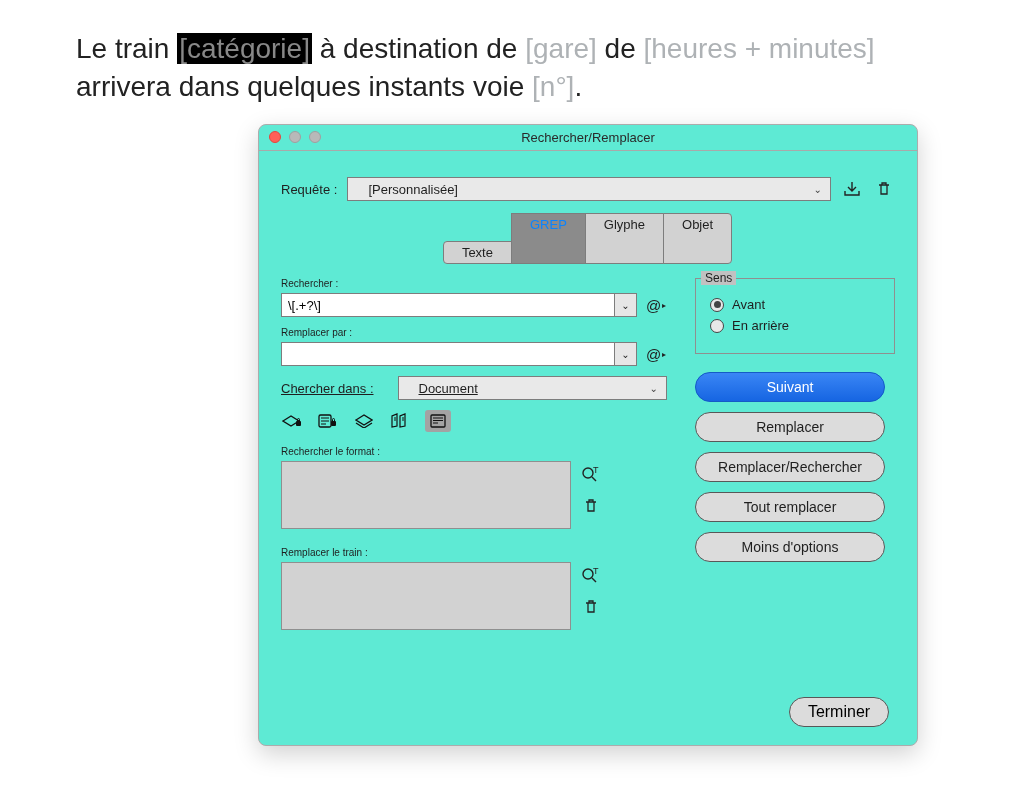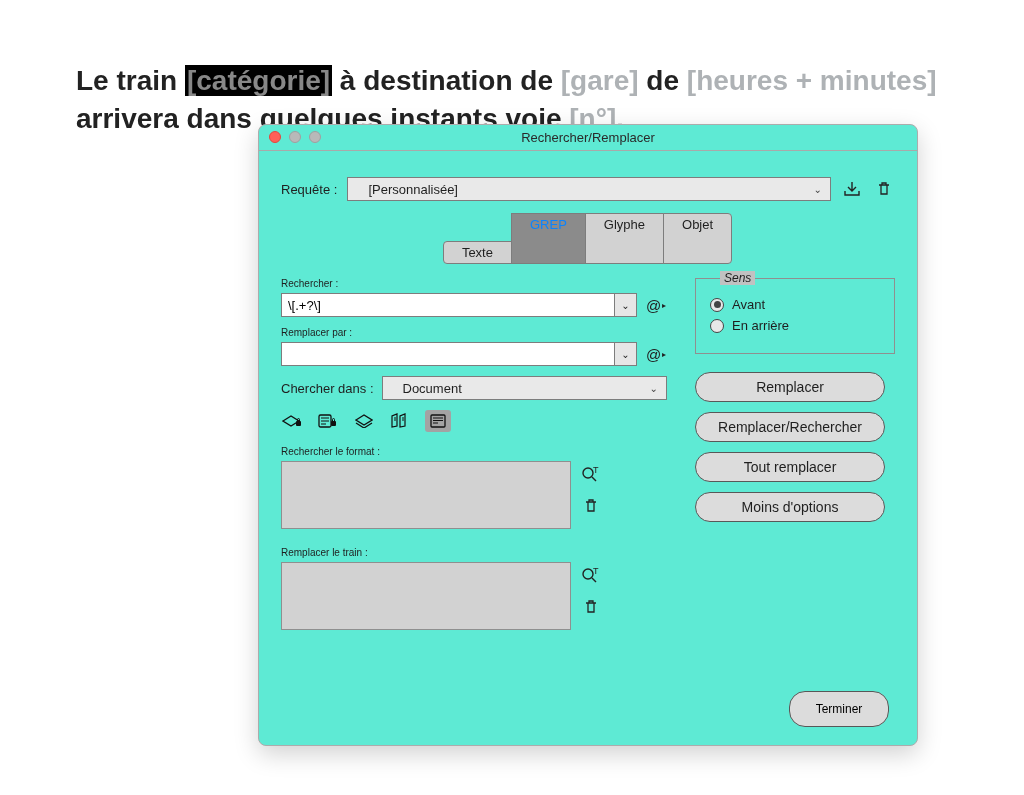--- a/index.html
+++ b/index.html
@@ -5,23 +5,22 @@
   * { box-sizing: border-box; margin: 0; padding: 0; }
   html, body { width: 1024px; height: 795px; background: #fff; font-family: -apple-system, "Helvetica Neue", Arial, sans-serif; }
 
   .doc-text {
     position: absolute;
     top: 30px;
     left: 76px;
     width: 900px;
     font-size: 28px;
     line-height: 1.35;
-    font-weight: 700;
+    font-weight: 400;
     color: #222;
-    margin-top: 32px;
   }
   .doc-text .placeholder { color: #aeb2b5; }
   .doc-text .ph-highlight { background: #000; color: #888; padding: 0 2px; }
 
   .dialog {
     position: absolute;
     top: 124px;
     left: 258px;
     width: 660px;
     height: 622px;
@@ -76,21 +75,21 @@
   .combo input {
     flex: 1; border: none; background: #fff; padding: 0 6px; font-size: 13px; outline: none;
   }
   .combo .drop {
     width: 22px; display: flex; align-items: center; justify-content: center;
     border-left: 1px solid #7d7d7d; background: #e6e6e6; font-size: 10px;
   }
   .at-btn { width: 22px; font-size: 15px; color: #222; display: inline-flex; align-items: center; justify-content:center; }
   .at-arrow::after { content: "▸"; font-size: 8px; margin-left: 1px; }
 
-  .scope-row { display: flex; align-items: center; gap: 8px; margin-bottom: 10px; }
+  .scope-row { display: flex; align-items: center; gap: 24px; margin-bottom: 10px; text-decoration: underline; }
   .scope-row .select { flex: 1; }
 
   .toolbar-icons { display: flex; gap: 14px; align-items: center; margin-bottom: 14px; }
   .tb-icon {
     width: 22px; height: 20px; display: inline-flex; align-items: center; justify-content: center;
     font-size: 16px; color: #1f1f1f;
   }
   .tb-icon.last {
     background: #a3a3a3; border-radius: 3px; width: 26px; height: 22px;
   }
@@ -103,22 +102,22 @@
     position: absolute; left: 300px; top: 20px;
     display: flex; flex-direction: column; gap: 16px; align-items: center;
   }
   .side-icon { font-size: 16px; color: #2a2a2a; }
 
   
   .sense-group {
     border: 1px solid #8f8f8f; padding: 12px 14px 14px 14px; margin-bottom: 18px; position: relative;
   }
   .sense-group .legend {
-    position: absolute; top: -8px; left: 24px; background: #c1c1c1;
-    padding: 0 4px; font-size: 12px; font-style: italic;
+    position: absolute; top: -8px; left: 5px; background: #c1c1c1;
+    padding: 0 4px; font-size: 12px;
   }
   .radio-row { display: flex; align-items: center; gap: 8px; font-size: 13px; margin: 6px 0; }
   .radio-row .radio {
     width: 14px; height: 14px; border-radius: 50%; border: 1.5px solid #444;
     display: inline-flex; align-items: center; justify-content: center; background: #e8e8e8;
   }
   .radio-row .radio.checked::after {
     content: ""; width: 7px; height: 7px; border-radius: 50%; background: #444;
   }
 
@@ -127,22 +126,22 @@
     background: #dcdcdc; font-size: 14px; display: flex; align-items: center; justify-content: center;
     margin-bottom: 10px; cursor: default;
   }
   .btn.primary {
     background: #1a6ef0; color: #fff; border-color: #155bc6;
     background-image: linear-gradient(#3a86f5, #1665e2);
   }
 
   .done-row { position: absolute; right: 28px; bottom: 18px; }
   .done-row .btn-done {
-    width: 100px; height: 36px; border-radius: 16px; border: 1.5px solid #585858;
-    background: #dcdcdc; font-size: 12px; display: flex; align-items: center; justify-content: center;
+    width: 100px; height: 30px; border-radius: 16px; border: 1.5px solid #585858;
+    background: #dcdcdc; font-size: 16px; display: flex; align-items: center; justify-content: center;
   }
 
   svg { display: block; }
 </style>
 </head>
 <body>
 
 <div class="doc-text">
   <span>Le train </span><span class="ph-highlight">[catégorie]</span><span> à destination de </span><span class="placeholder">[gare]</span><span> de </span><span class="placeholder">[heures + minutes]</span><span> arrivera dans quelques instants voie </span><span class="placeholder">[n°]</span><span>.</span>
 </div>
@@ -295,20 +294,21 @@
           <div class="radio-row">
             <span class="radio checked"></span>
             <span>Avant</span>
           </div>
           <div class="radio-row">
             <span class="radio"></span>
             <span>En arrière</span>
           </div>
         </div>
 
+        <div class="btn primary">Suivant</div>
         <div class="btn">Remplacer</div>
         <div class="btn">Remplacer/Rechercher</div>
         <div class="btn">Tout remplacer</div>
         <div class="btn">Moins d'options</div>
       </div>
     </div>
   </div>
 
   <div class="done-row">
     <div class="btn-done">Terminer</div>

